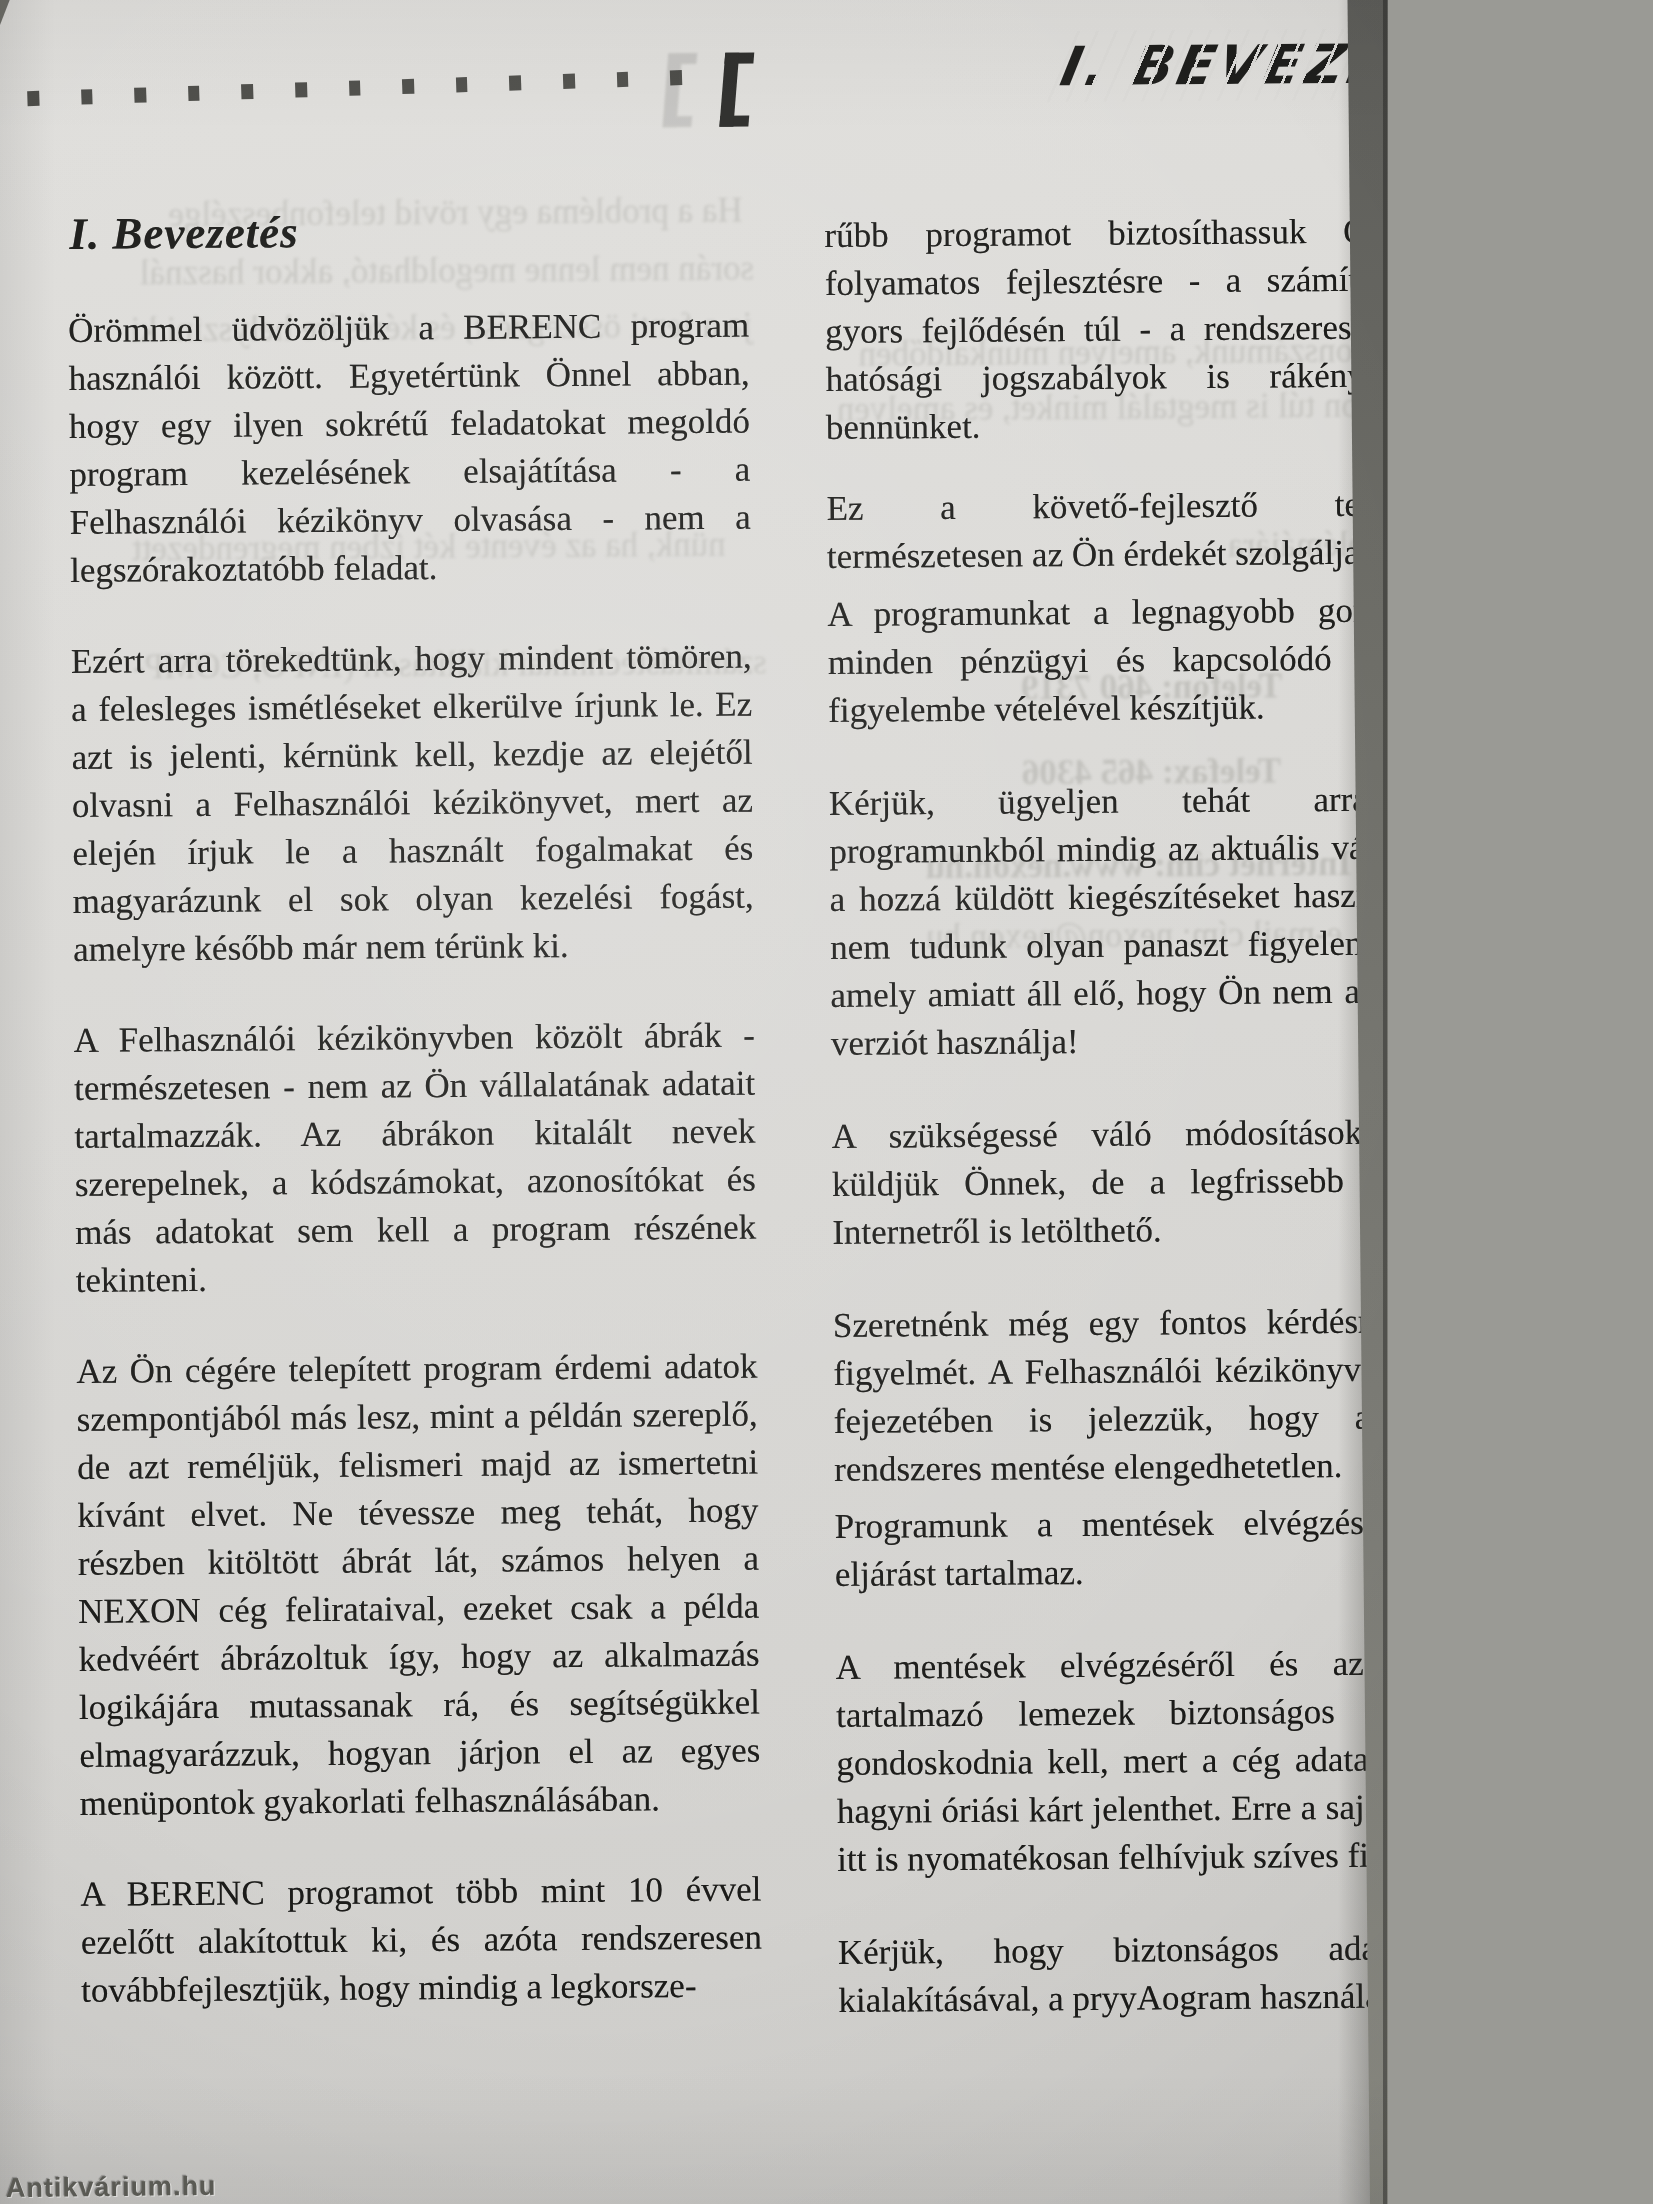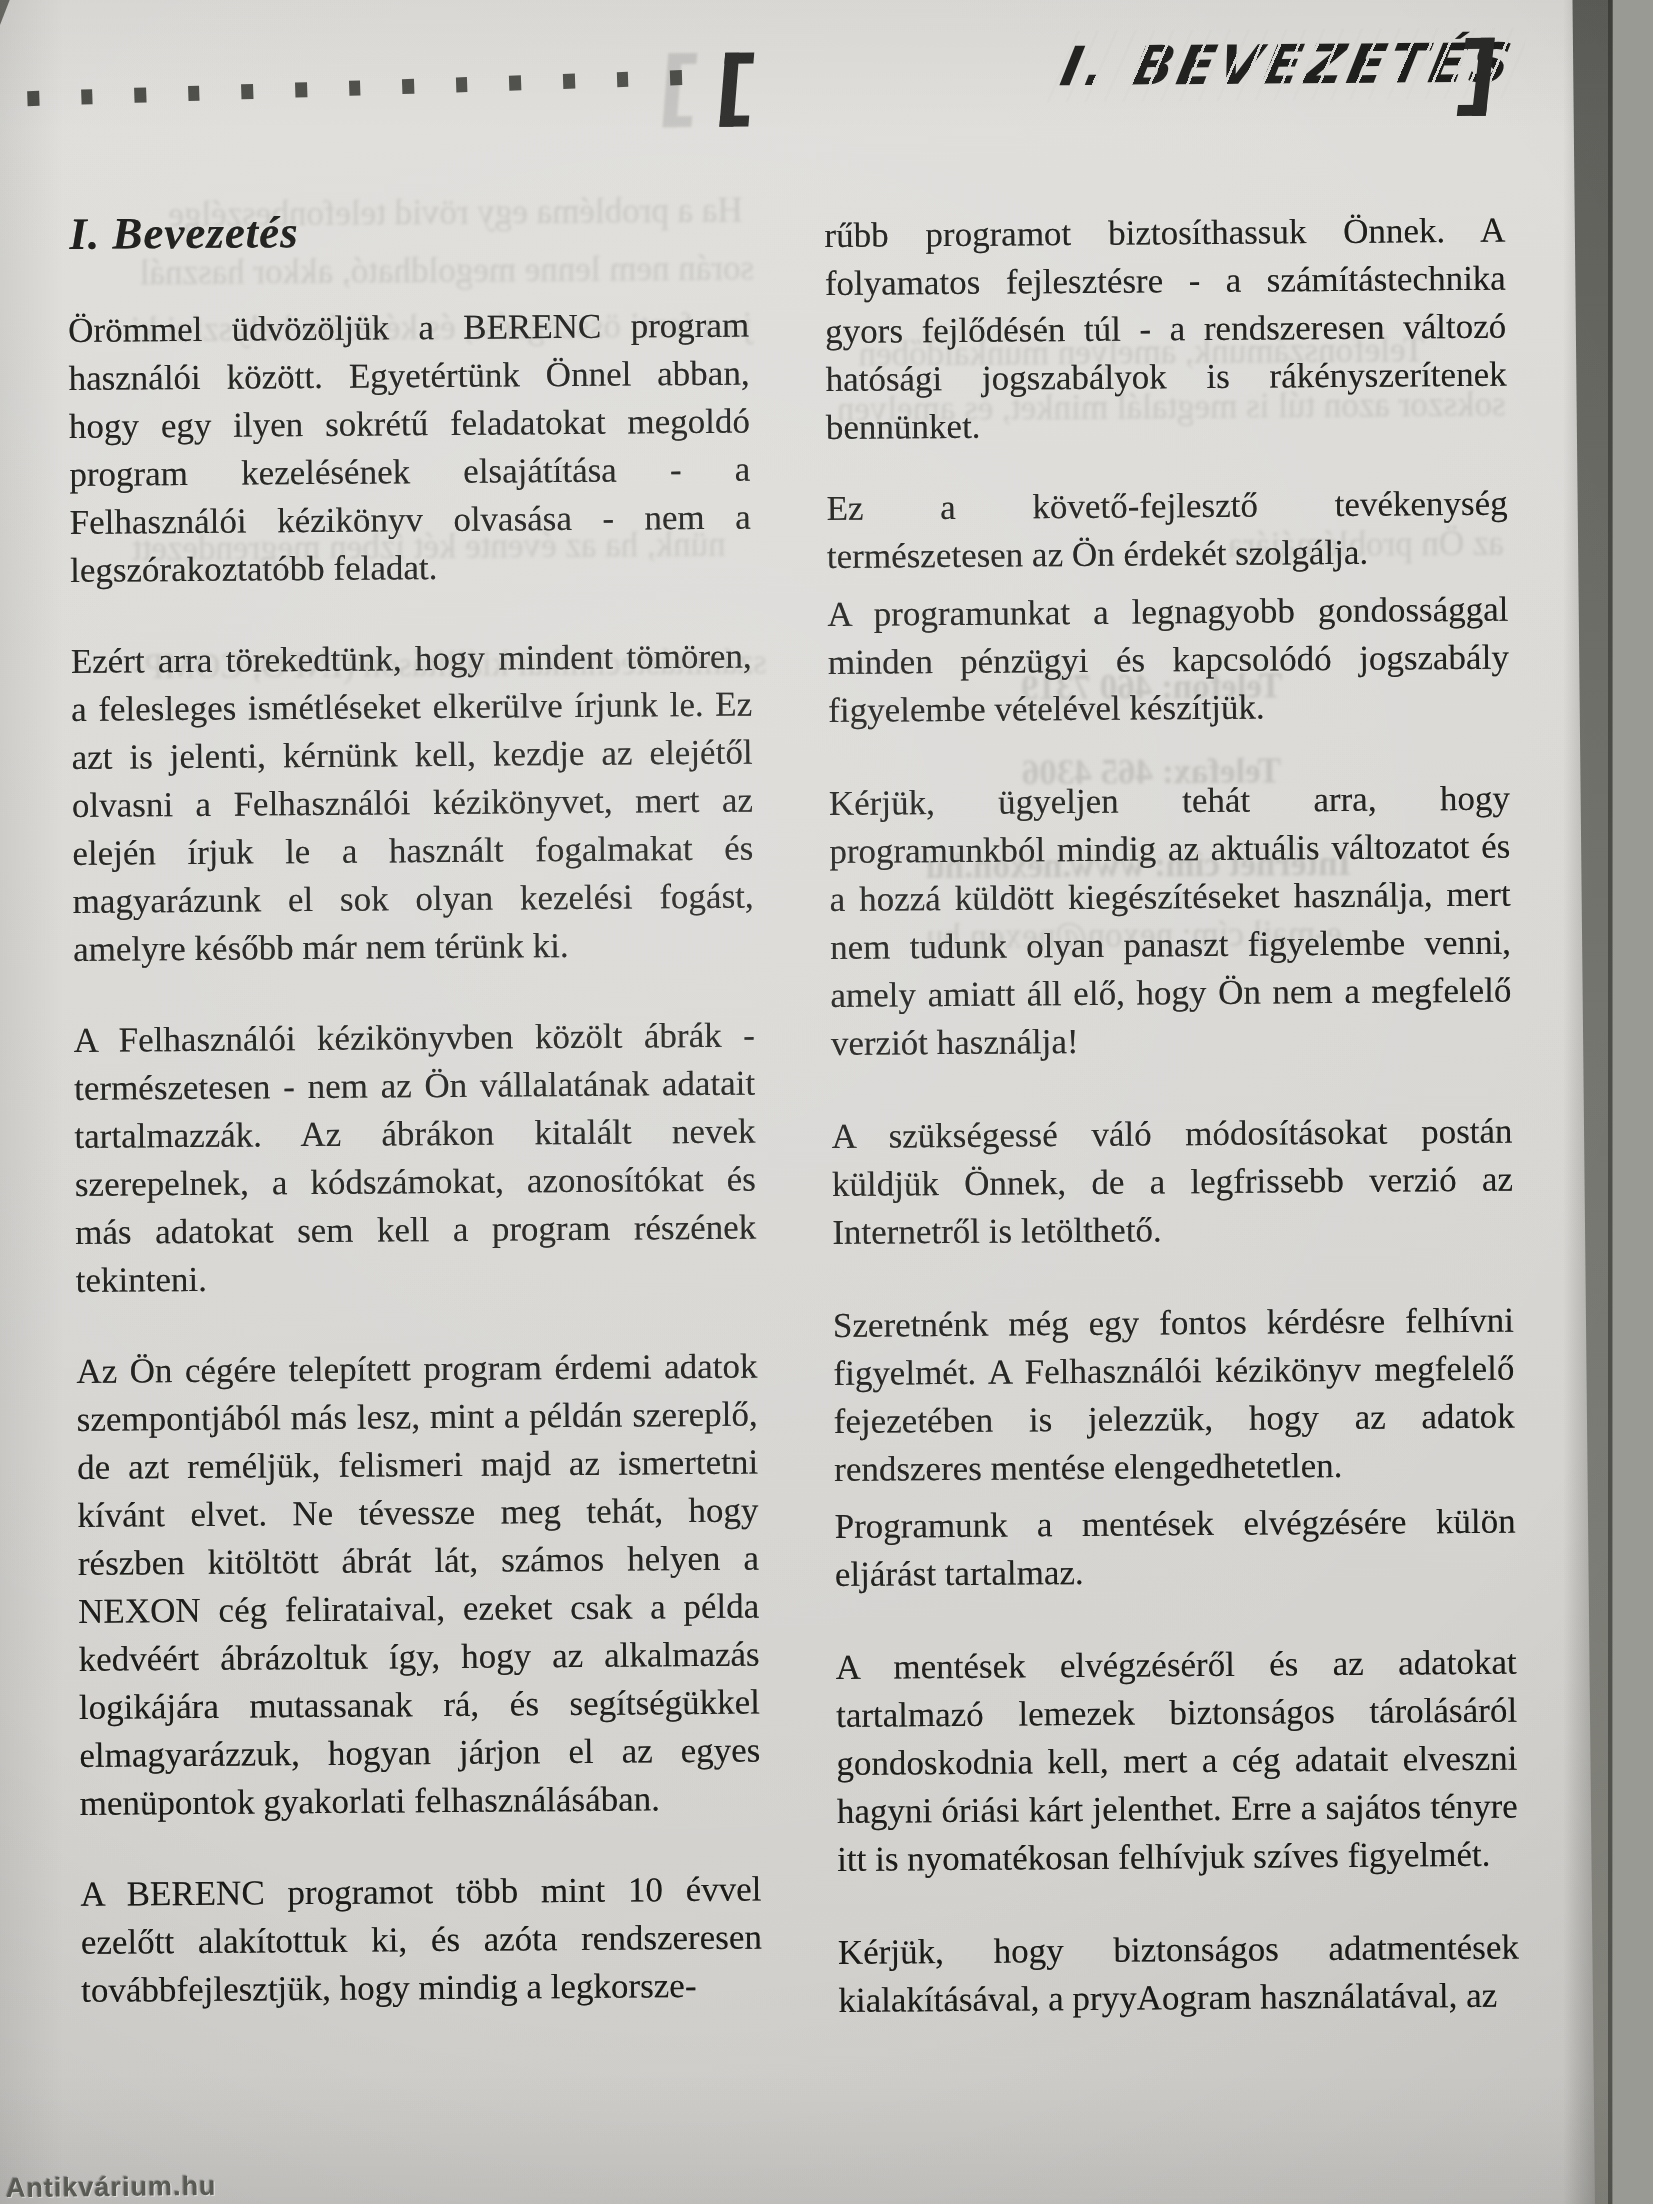--- a/index.html
+++ b/index.html
@@ -1,17 +1,17 @@
 <!DOCTYPE html>
 <html lang="hu"><head>
 <meta charset="utf-8">
 <style>
   html,body{margin:0;padding:0;background:#9a9a95;}
   .page{
-    position:relative;width:1613px;height:2205px;overflow:hidden;
+    position:relative;width:1388px;height:2205px;overflow:hidden;
     background:linear-gradient(175deg,#e0dfdc 0%,#d9d8d5 42%,#d0cfcc 100%);
     font-family:"Liberation Serif",serif;color:#1b1b19;
   }
   .rot{position:absolute;inset:0;transform:rotate(-0.45deg);transform-origin:825px 1067px;}
 
   
   .dots{position:absolute;left:35px;top:85px;display:flex;gap:42px;
         transform:rotate(-1.4deg);transform-origin:left center;}
   .dot{width:11.6px;height:14.6px;background:#4c4c48;}
   .bracket{position:absolute;box-sizing:border-box;}

